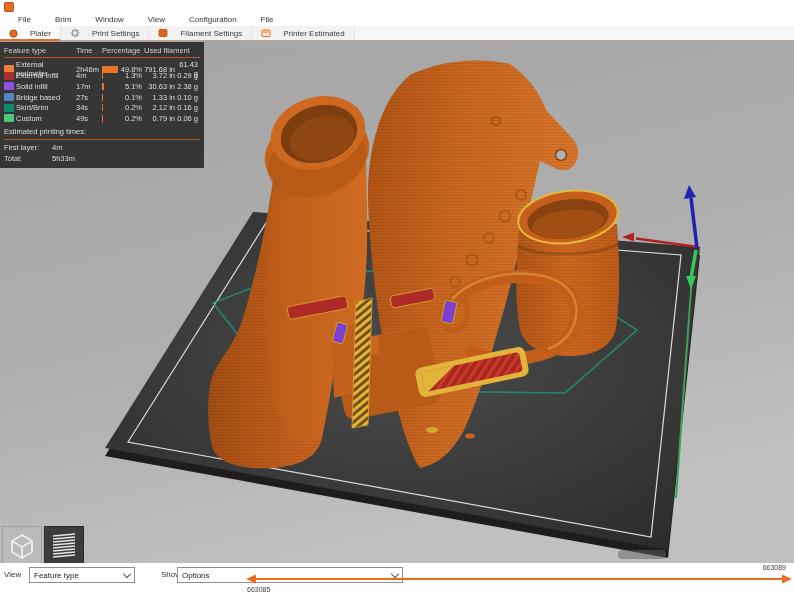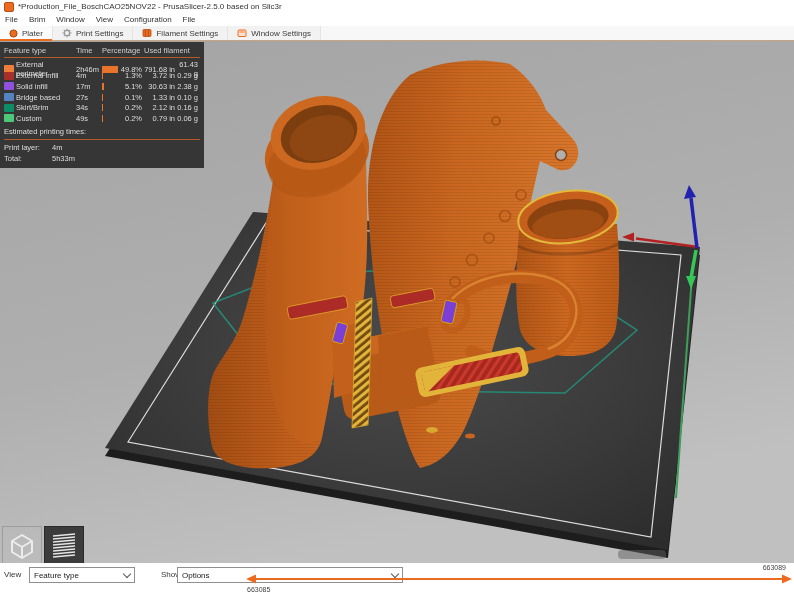--- a/index.html
+++ b/index.html
@@ -8,26 +8,26 @@
 
   
   #titlebar{position:absolute;left:0;top:0;width:794px;height:13px;background:#fff;
             display:flex;align-items:center;gap:4px;padding-left:4px;box-sizing:border-box;}
   #titlebar .app-ico{width:8px;height:8px;background:#ED6B21;border:1px solid #B44F12;border-radius:2px;}
   #titlebar .ttl{font-size:8px;color:#333;white-space:nowrap;}
 
   
   #menubar{position:absolute;left:0;top:13px;width:794px;height:13px;background:#fff;
            display:flex;align-items:center;gap:11px;padding-left:5px;box-sizing:border-box;}
-  #menubar span{font-size:8px;color:#333;cursor:default;}
+  #menubar span{font-size:8px;color:#333;cursor:default;margin-left:13px;}
 
   
   #tabbar{position:absolute;left:0;top:26px;width:794px;height:15px;background:#f7f7f7;
           border-bottom:1px solid #C9A482;display:flex;align-items:stretch;box-sizing:border-box;}
-  .tab{display:flex;align-items:center;gap:4px;padding:0 9px;border-right:1px solid #e4e4e4;
+  .tab{display:flex;align-items:center;gap:12px;padding:0 9px;border-right:1px solid #e4e4e4;
        font-size:8px;color:#3a3a3a;background:#f2f2f2;position:relative;}
   .tab.active{background:#fbfbfb;}
   .tab.active:after{content:"";position:absolute;left:0;right:0;bottom:-1px;height:2px;background:#ED6B21;}
   .tab svg{display:block;}
 
   
   #viewport{position:absolute;left:0;top:41px;width:794px;height:522px;}
   #viewport svg{display:block;}
 
   
@@ -63,21 +63,20 @@
         transform:rotate(45deg);margin-top:-3px;}
   .ruler-num{position:absolute;font-size:7px;color:#444;}
 </style>
 </head>
 <body>
 
 <div id="app">
 
   <div id="titlebar">
     <span class="app-ico"></span>
-    <span class="ttl">*Production_File_BoschCAO25NOV22 - PrusaSlicer-2.5.0 based on Slic3r</span>
   </div>
 
   <div id="menubar">
     <span>File</span>
     <span>Brim</span>
     <span>Window</span>
     <span>View</span>
     <span>Configuration</span>
     <span>File</span>
   </div>
@@ -111,21 +110,21 @@
         <line x1="3.4" y1="2" x2="3.4" y2="8.4" stroke="#B44F12" stroke-width="0.9"></line>
         <line x1="6.4" y1="2" x2="6.4" y2="8.4" stroke="#B44F12" stroke-width="0.9"></line>
         </svg>
       <span>Filament Settings</span>
     </div>
     <div class="tab">
       <svg width="10" height="10">
         <rect x="1" y="2" width="8" height="6.5" rx="1" fill="#FBE3D0" stroke="#ED6B21" stroke-width="1"></rect>
         <line x1="2.5" y1="4" x2="7.5" y2="4" stroke="#ED6B21" stroke-width="0.9"></line>
         </svg>
-      <span>Window Settings</span>
+      <span>Printer Estimated</span>
     </div>
   </div>
 
   <div id="viewport">
     <svg width="794" height="522" viewBox="0 41 794 522">
       <defs>
         <linearGradient id="bgGrad" x1="0" y1="0" x2="0.35" y2="1">
           <stop offset="0" stop-color="#A4A4A4"></stop>
             <stop offset="0.6" stop-color="#AFAFAF"></stop>
           <stop offset="1" stop-color="#C0C0C0"></stop>
@@ -330,21 +329,21 @@
       <span>49s</span>
       <span class="bar" style="width: 1px;"></span>
       <span class="t-r">0.2%</span>
       <span class="t-r">0.79 in</span>
       <span class="t-r">0.06 g</span>
     </div>
 
     <div class="lg-est">Estimated printing times:</div>
     <div class="lg-rule"></div>
     <div class="lg-kv">
-      <span>Print layer:</span>
+      <span>First layer:</span>
       <span>4m</span>
     </div>
     <div class="lg-kv">
       <span>Total:</span>
       <span>5h33m</span>
     </div>
   </div>
 
   <div id="viewtoggle">
     <div class="vt-btn">

